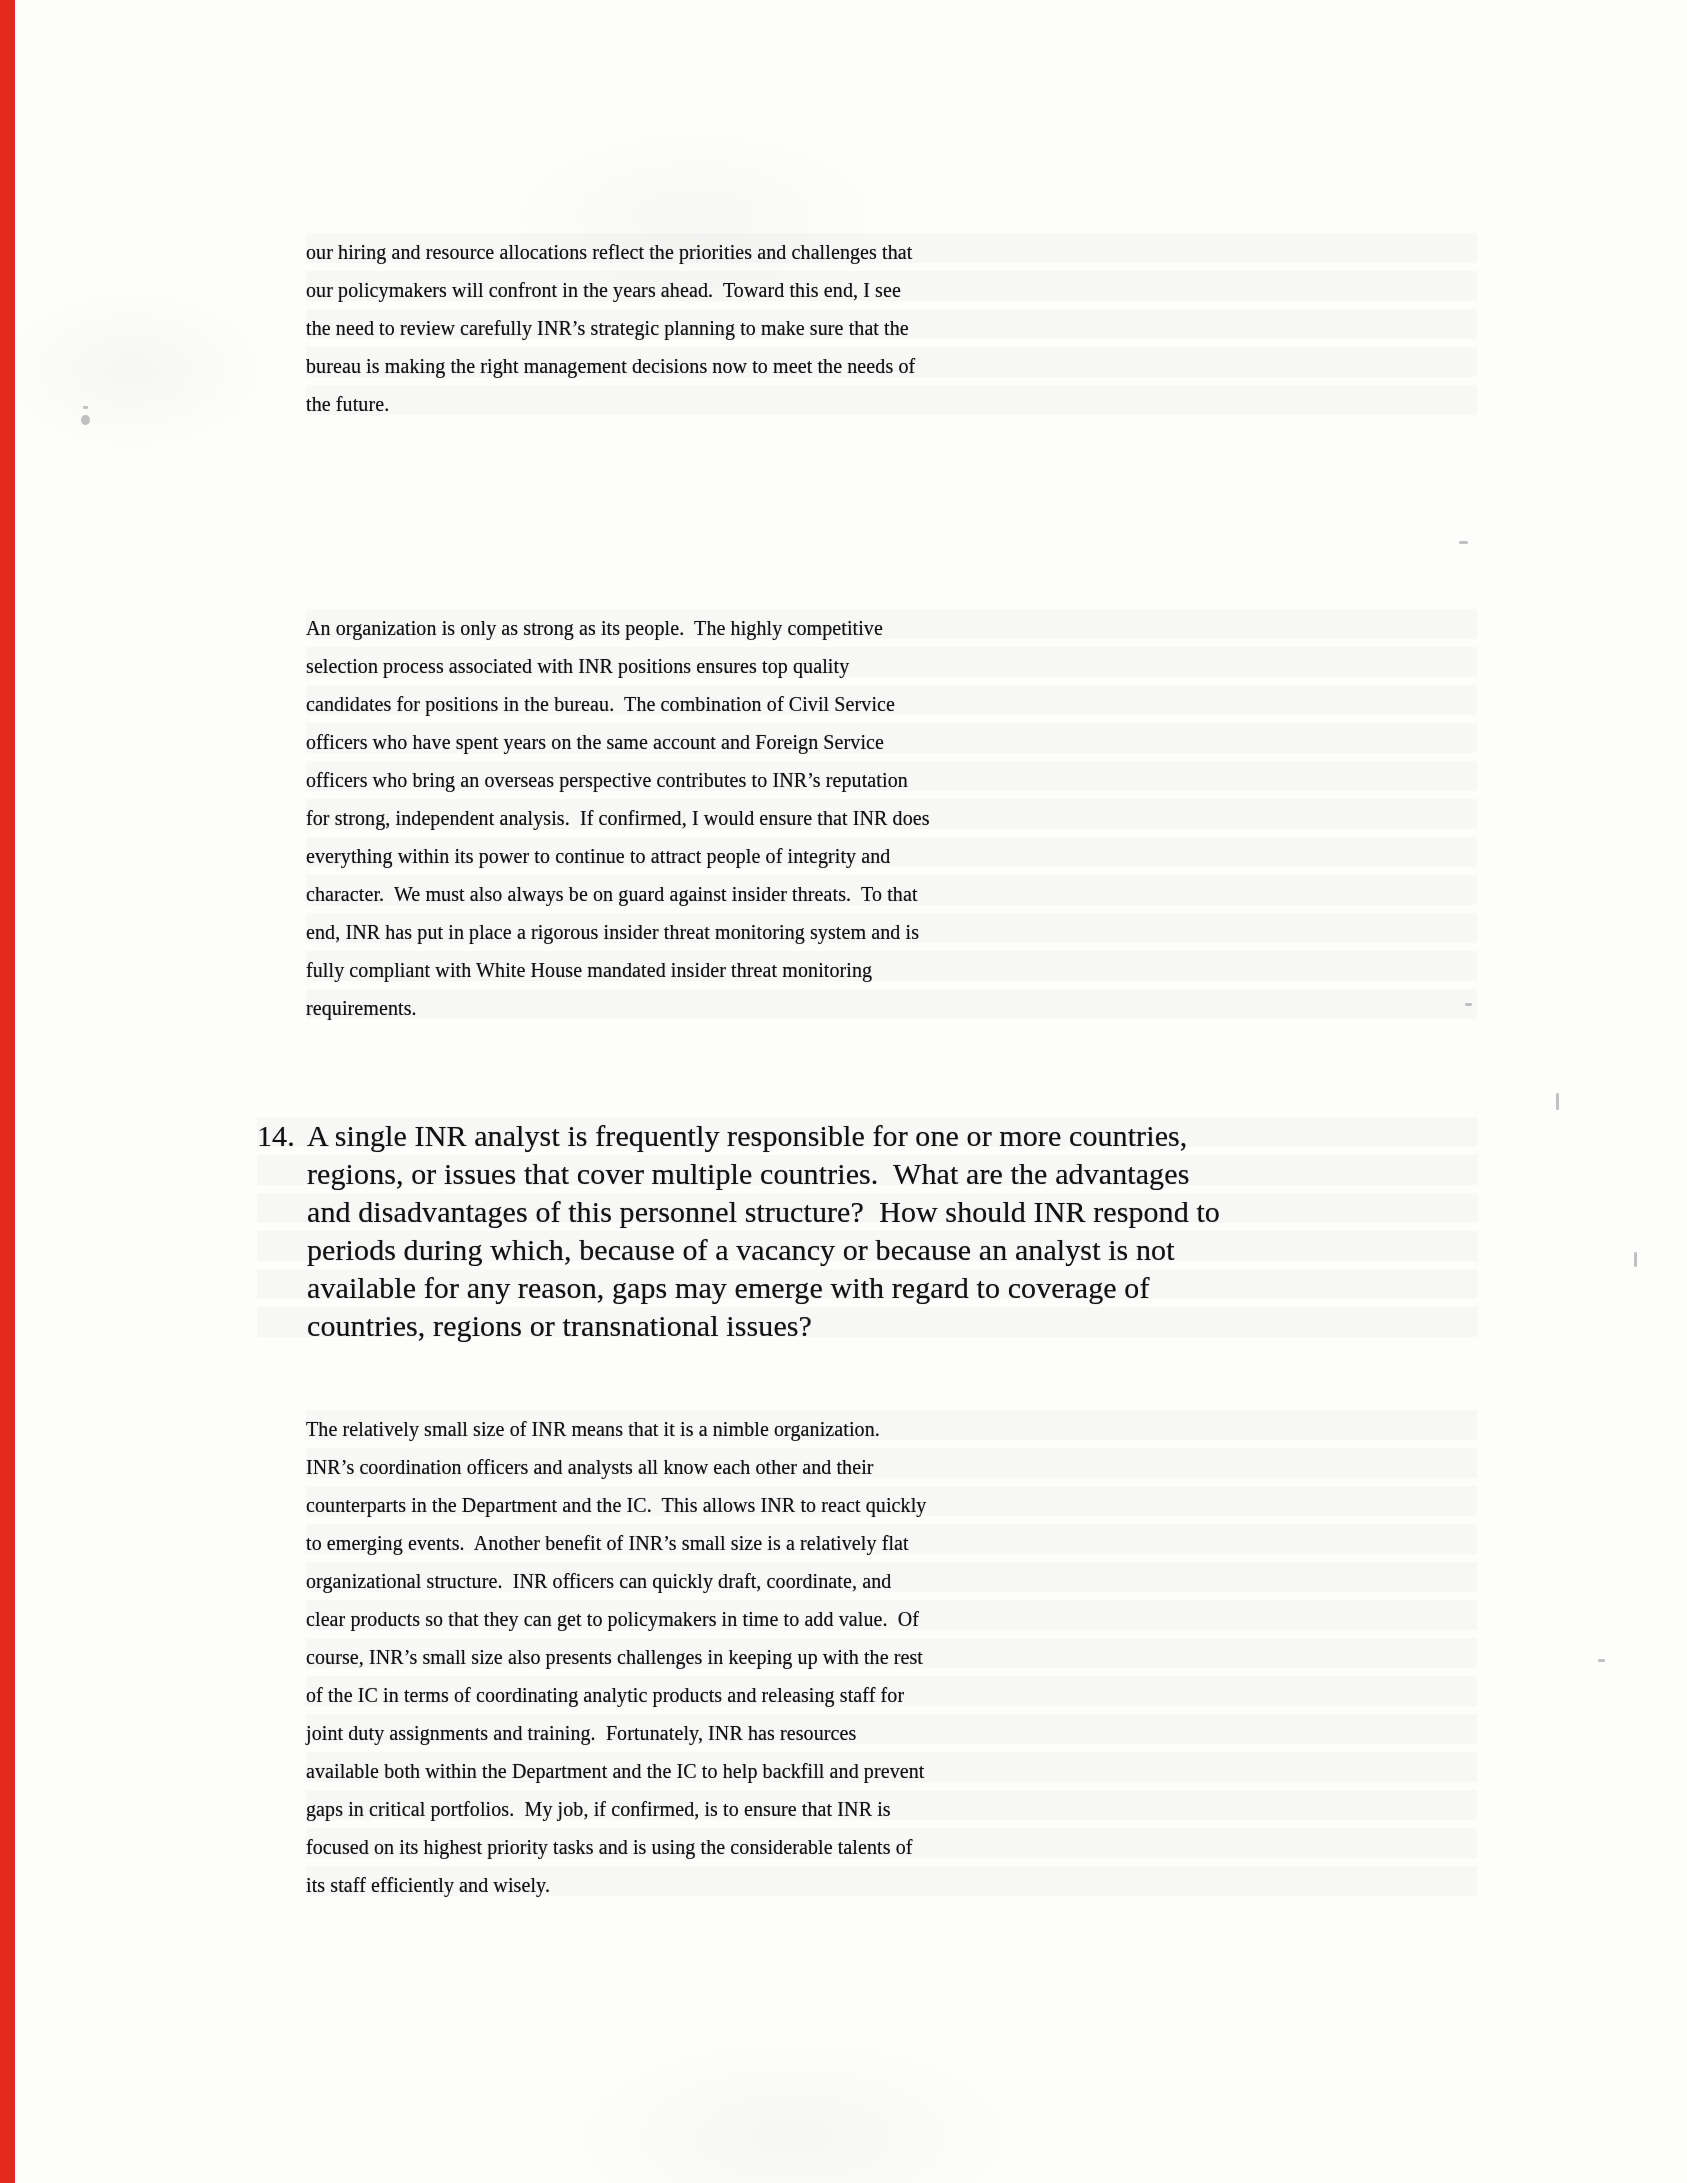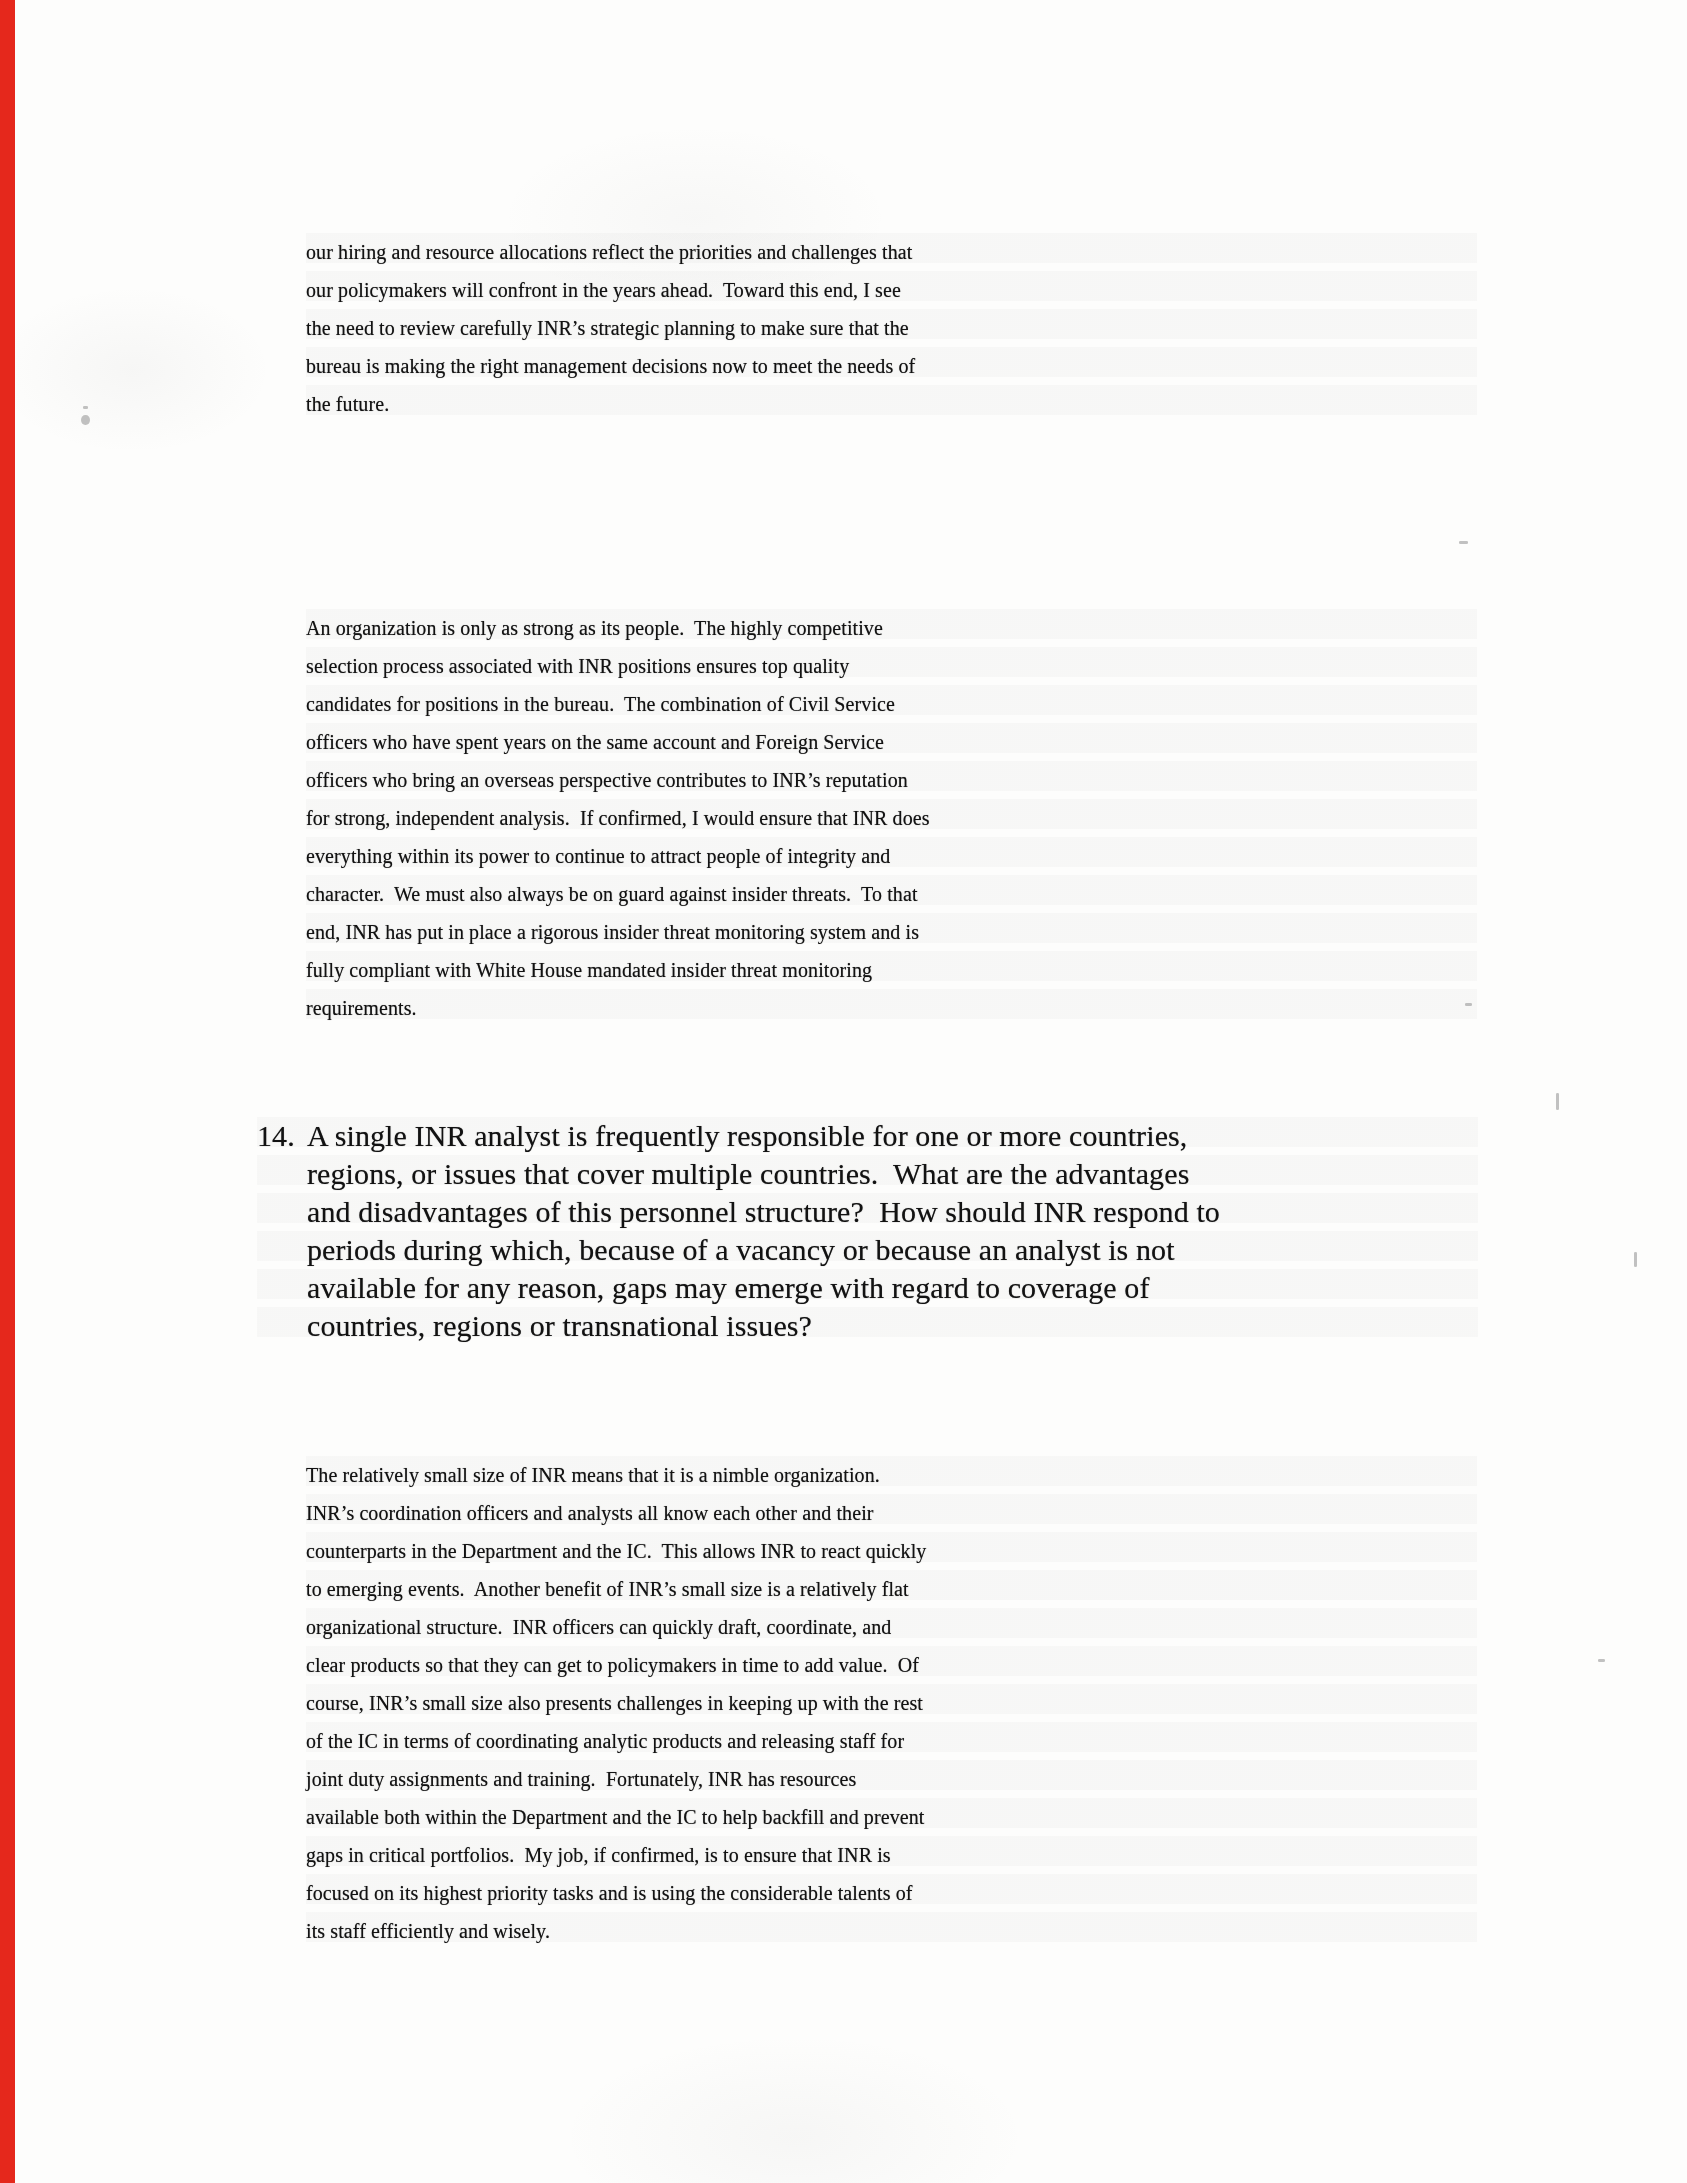--- a/index.html
+++ b/index.html
@@ -91,21 +91,21 @@
   <div class="qrow" style="top: 1117px;">
     <span class="qnum">14.</span>
     <div class="qtext">A single INR analyst is frequently responsible for one or more countries,
 regions, or issues that cover multiple countries.  What are the advantages
 and disadvantages of this personnel structure?  How should INR respond to
 periods during which, because of a vacancy or because an analyst is not
 available for any reason, gaps may emerge with regard to coverage of
 countries, regions or transnational issues?</div>
   </div>
 
-  <div class="textblock" style="top: 1456px;">The relatively small size of INR means that it is a nimble organization.
+  <div class="textblock" style="top: 1410px;">The relatively small size of INR means that it is a nimble organization.
 INR’s coordination officers and analysts all know each other and their
 counterparts in the Department and the IC.  This allows INR to react quickly
 to emerging events.  Another benefit of INR’s small size is a relatively flat
 organizational structure.  INR officers can quickly draft, coordinate, and
 clear products so that they can get to policymakers in time to add value.  Of
 course, INR’s small size also presents challenges in keeping up with the rest
 of the IC in terms of coordinating analytic products and releasing staff for
 joint duty assignments and training.  Fortunately, INR has resources
 available both within the Department and the IC to help backfill and prevent
 gaps in critical portfolios.  My job, if confirmed, is to ensure that INR is

